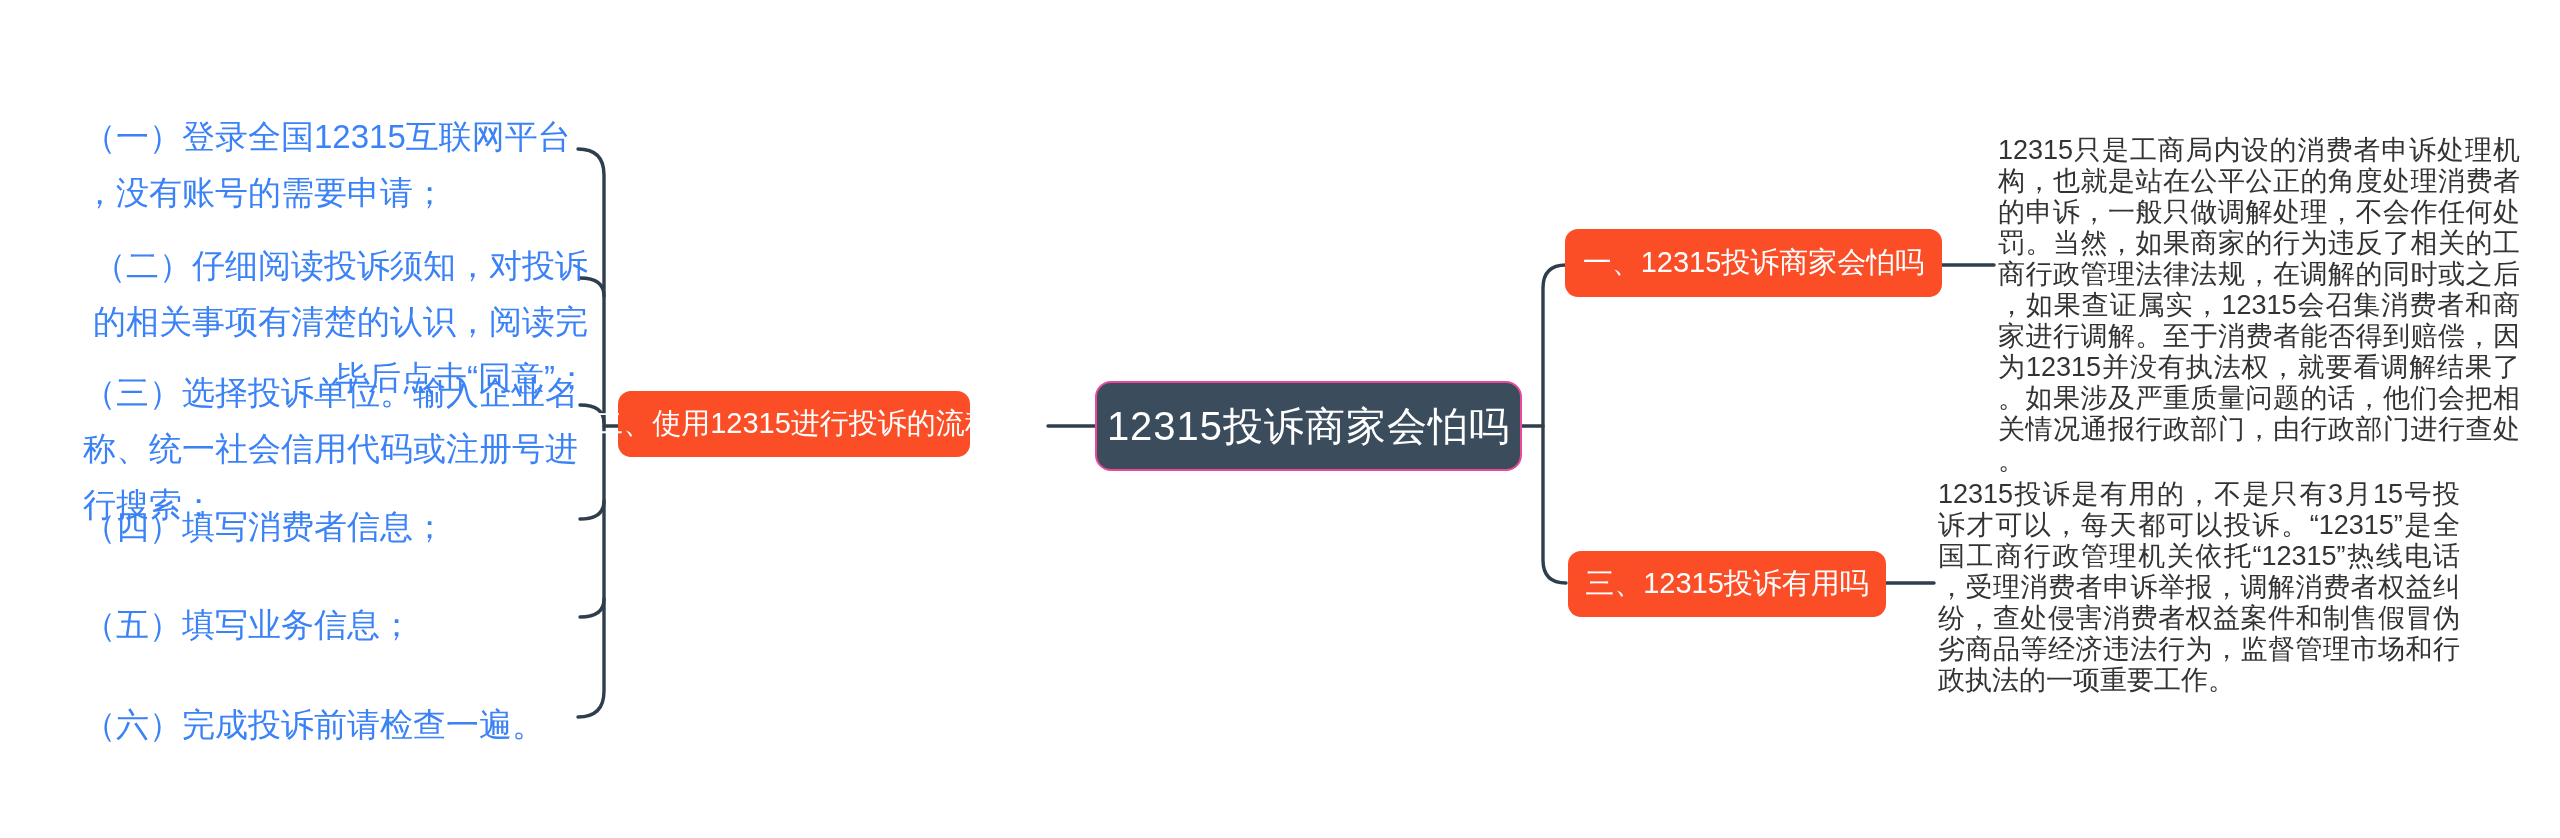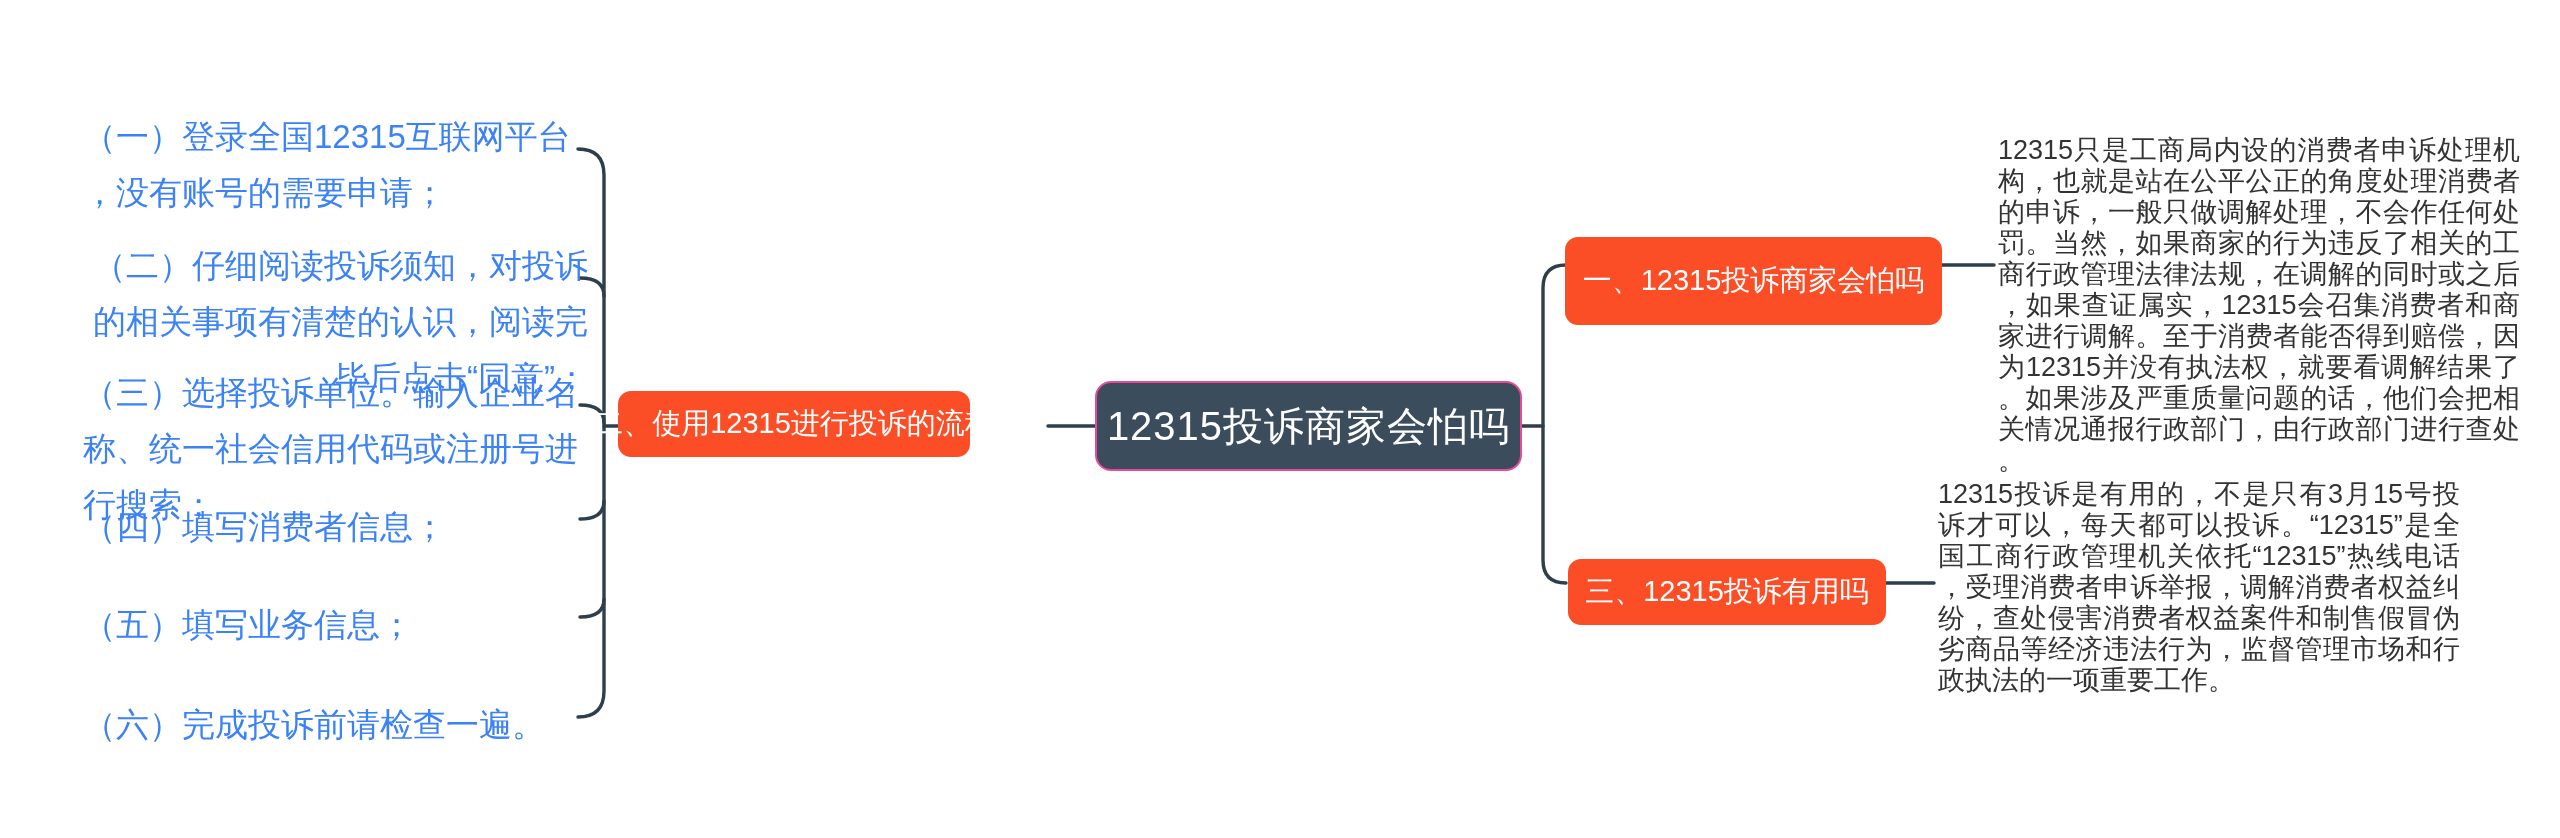--- a/index.html
+++ b/index.html
@@ -22,22 +22,22 @@
   }
   .node.root{
     left:1095px;top:381px;width:427px;height:90px;
     background:#3b4d5d;border:2px solid #ec4899;border-radius:16px;
     color:#ffffff;font-size:40px;letter-spacing:1px;
   }
   .node.branch{
     background:#fb4d26;border-radius:13px;color:#ffffff;font-size:29px;
   }
   .node.left-branch{left:618px;top:391px;width:352px;height:66px;}
-  .node.branch-one{left:1565px;top:237px;width:377px;height:88px;}
-  .node.branch-three{left:1568px;top:551px;width:318px;height:66px;margin-top:8px;}
+  .node.branch-one{left:1565px;top:229px;width:377px;height:68px;}
+  .node.branch-three{left:1568px;top:551px;width:318px;height:66px;}
 
   .step{
     position:absolute;left:83px;width:505px;
     font-size:33px;line-height:56px;color:#3b82f6;
     line-break:anywhere;
   }
   .step.single{text-align:left;}
   .step.s1{top:109px;}
   .step.s2{top:238px;text-align:right;}
   .step.s3{top:365px;}

